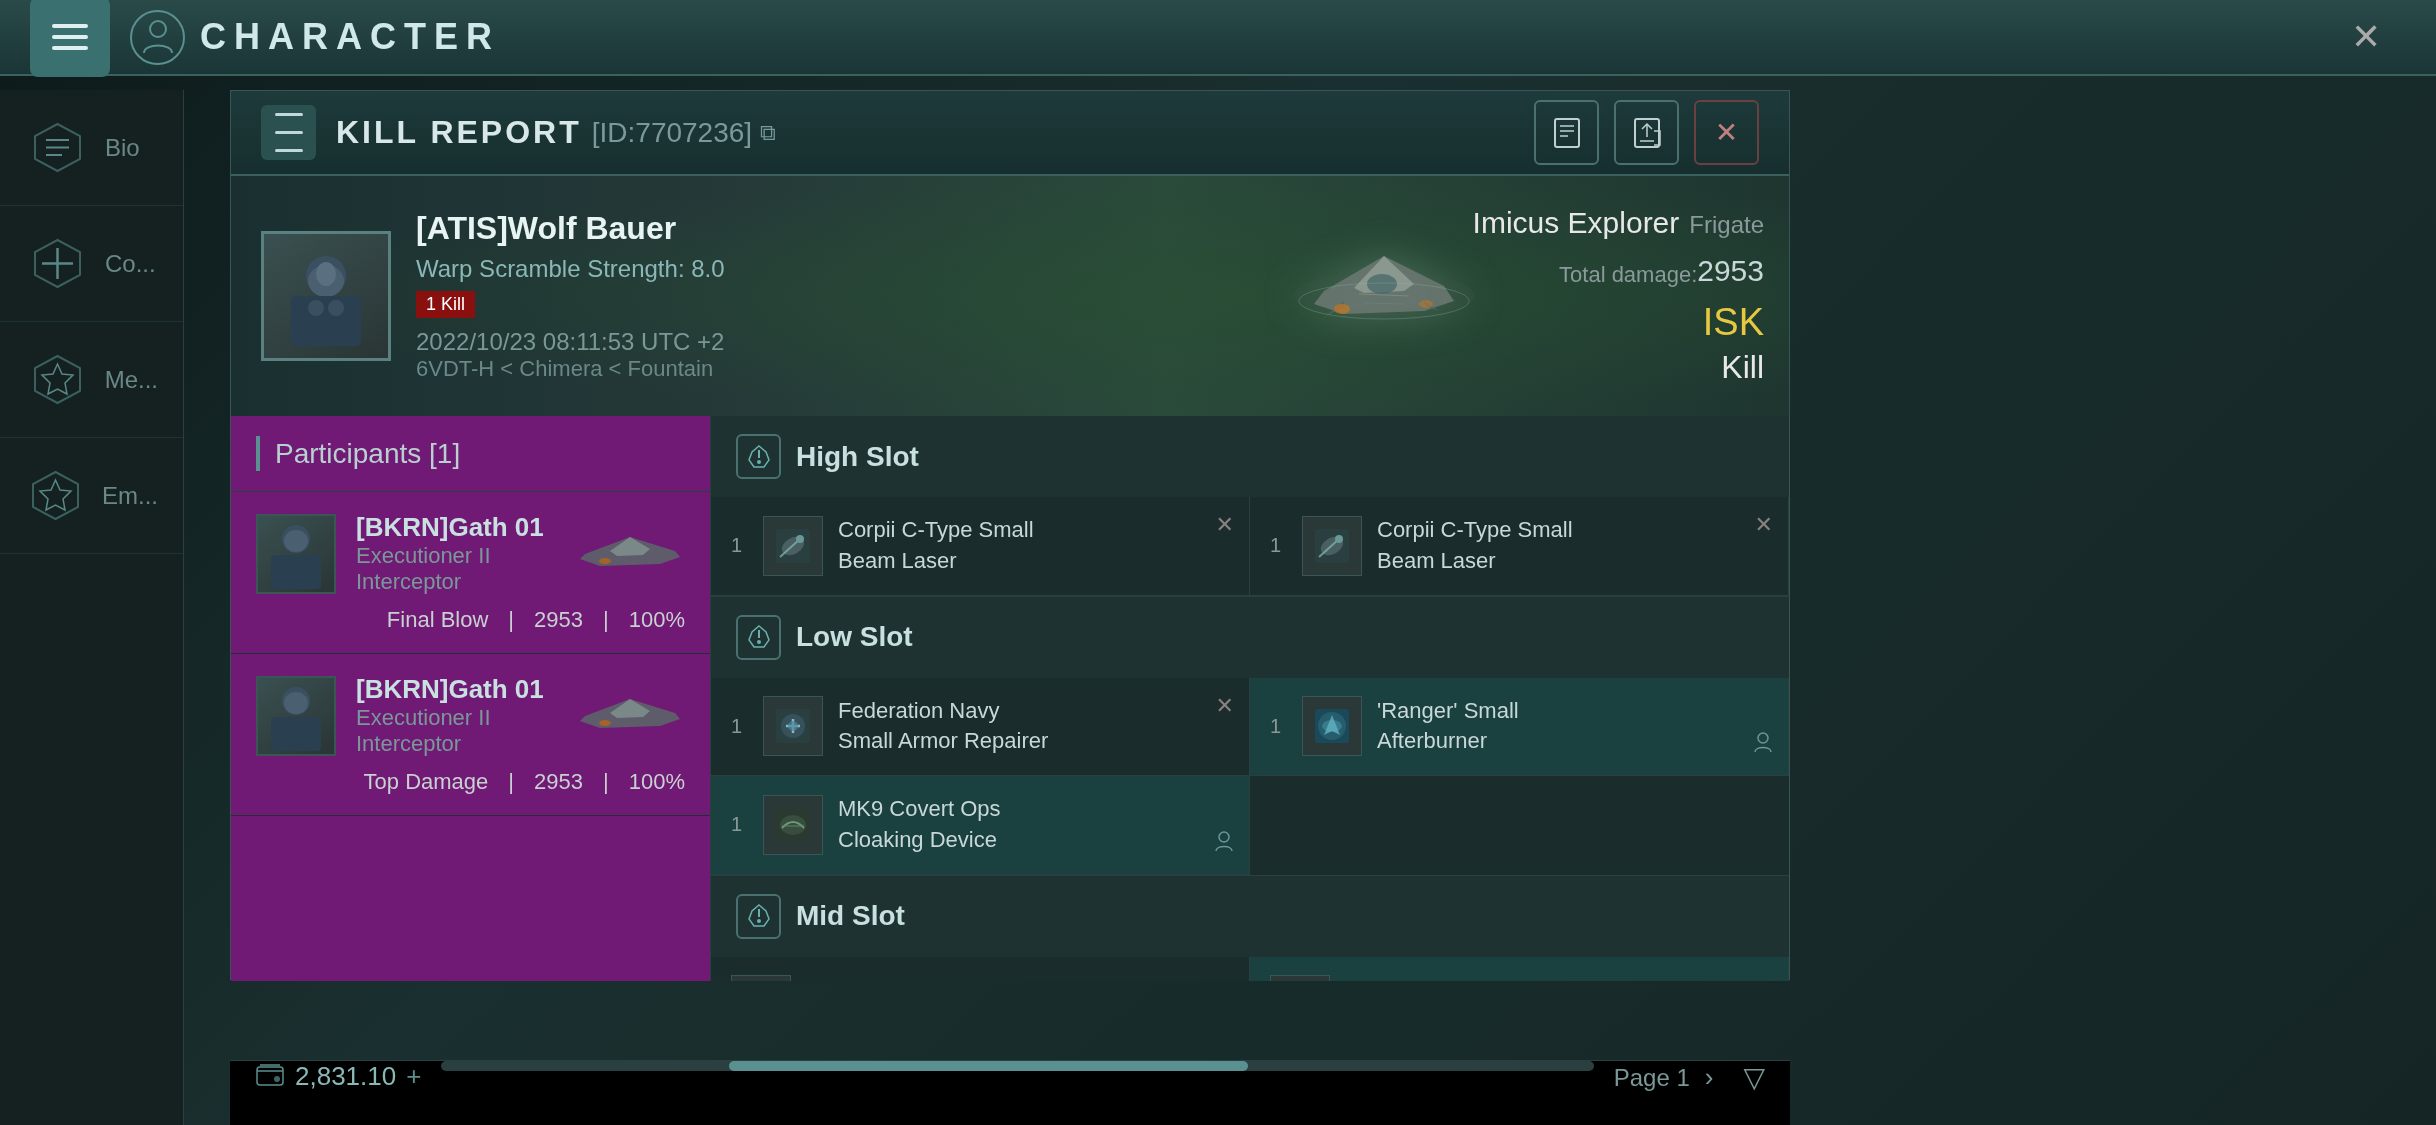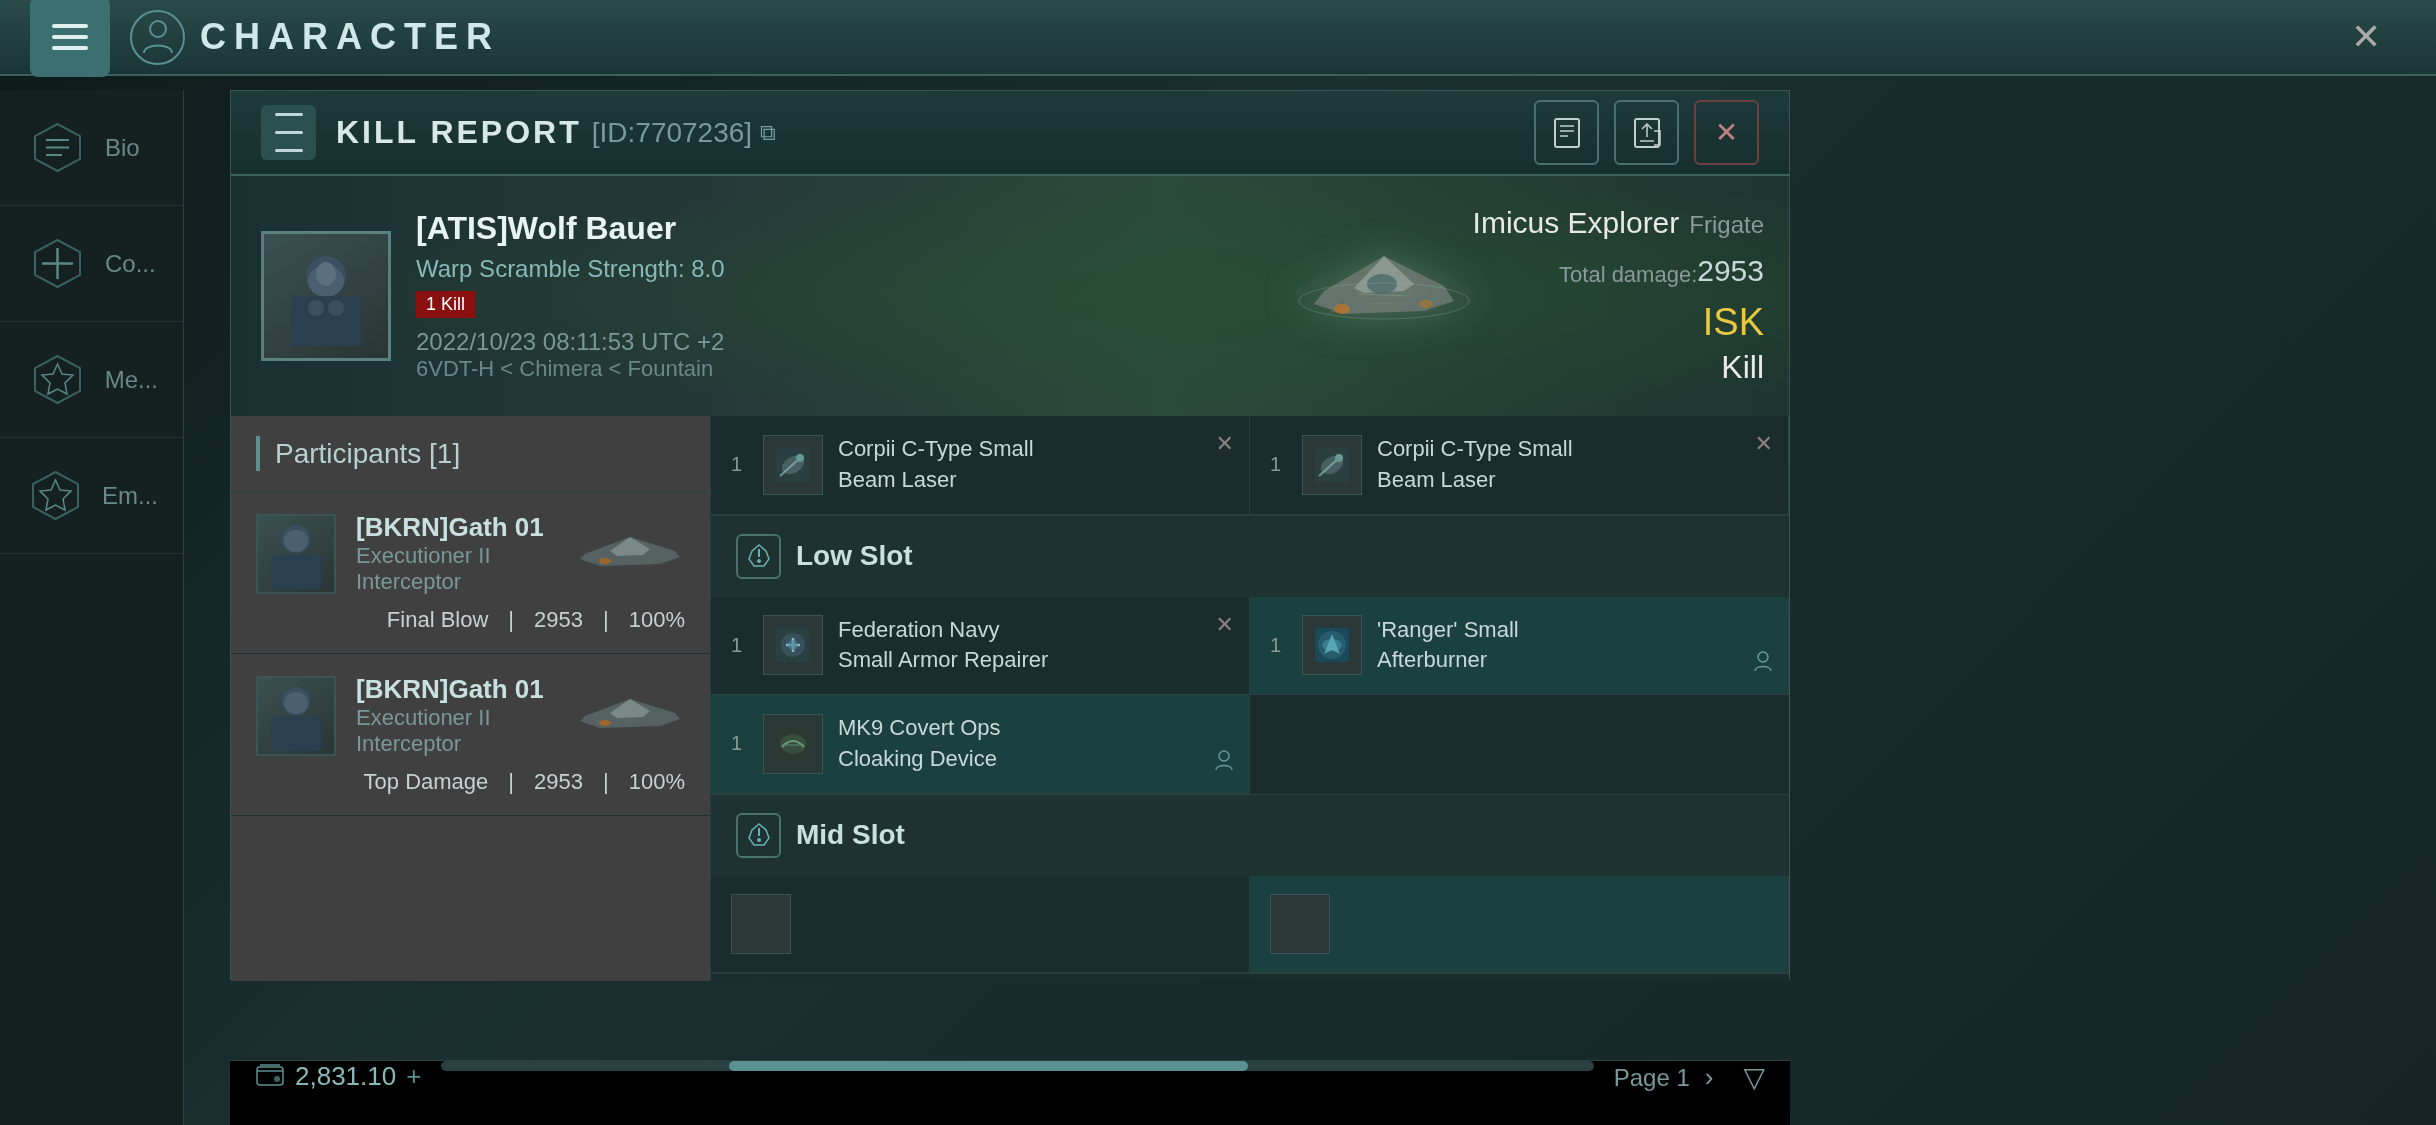--- a/index.html
+++ b/index.html
@@ -302,21 +302,21 @@
 
     
     .kr-body {
       display: flex;
       height: calc(890px - 85px - 240px);
     }
 
     
     .participants-panel {
       width: 480px;
-      background: #404040;
+      background: #701a75;
       border-right: 1px solid #2a4040;
       overflow-y: auto;
     }
 
     .participants-header {
       padding: 20px 25px;
       border-bottom: 1px solid #2a4040;
       display: flex;
       align-items: center;
     }
@@ -876,20 +876,30 @@
           <span>2953</span>
           <span class="separator-pipe">|</span>
           <span>100%</span>
         </div>
       </div>
     </div>
 
     <div class="equipment-panel">
 
       <div class="slot-section">
+        <div class="slot-header">
+          <div class="slot-icon">
+            <svg width="26" height="26" viewBox="0 0 26 26">
+              <polygon points="13,2 20,8 23,16 18,23 8,23 3,16 6,8" fill="none" stroke="#6ab0b0" stroke-width="1.5"></polygon>
+              <line x1="13" y1="6" x2="13" y2="14" stroke="#6ab0b0" stroke-width="2"></line>
+              <circle cx="13" cy="18" r="2" fill="#6ab0b0"></circle>
+            </svg>
+          </div>
+          <span class="slot-title">High Slot</span>
+        </div>
         <div class="slot-items-grid">
 
           <div class="slot-item">
             <span class="item-qty">1</span>
             <div class="item-icon">
               <svg width="42" height="42" viewBox="0 0 42 42">
                 <rect x="4" y="4" width="34" height="34" rx="3" fill="#2a4040"></rect>
                 <ellipse cx="21" cy="21" rx="12" ry="8" fill="#4a6060" transform="rotate(-30 21 21)"></ellipse>
                 <line x1="8" y1="32" x2="28" y2="14" stroke="#8ab8b8" stroke-width="2" opacity="0.7"></line>
                 <circle cx="28" cy="14" r="4" fill="#6a9898"></circle>

